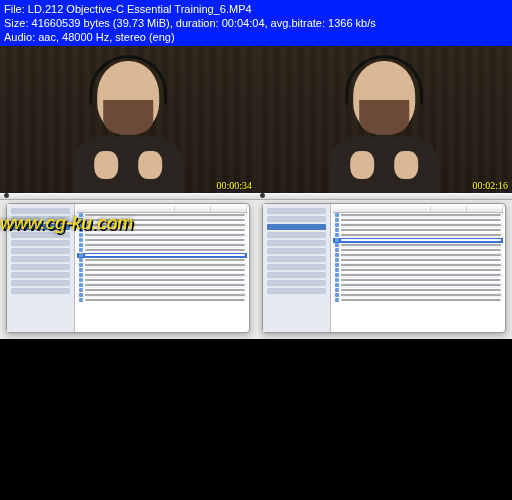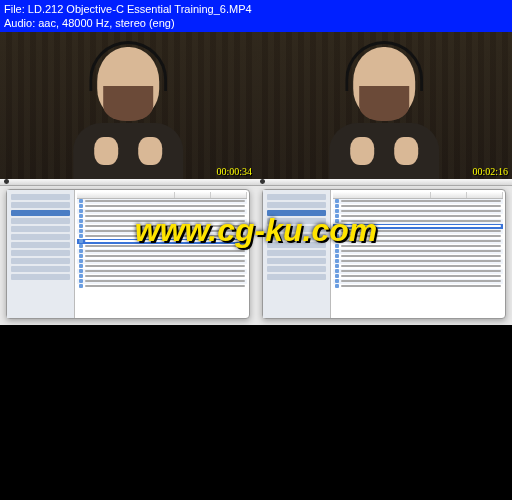--- a/index.html
+++ b/index.html
@@ -12,21 +12,21 @@
   .wall{position:absolute;inset:0;background:repeating-linear-gradient(90deg,#3a3224 0px,#3a3224 6px,#2a2218 6px,#2a2218 12px);opacity:.4}
   .person{position:absolute;left:50%;top:10%;transform:translateX(-50%);width:60%;height:85%}
   .head{width:62px;height:72px;background:#d9b896;border-radius:48% 48% 42% 42%;margin:0 auto;position:relative}
   .beard{position:absolute;bottom:-2px;left:10%;width:80%;height:48%;background:#6b4a38;border-radius:0 0 45% 45%}
   .headset{position:absolute;top:-6px;left:-8px;width:78px;height:50px;border:3px solid #111;border-bottom:0;border-radius:50px 50px 0 0}
   .body{width:110px;height:90px;background:#2a2520;margin:4px auto 0;border-radius:28px 28px 0 0}
   .hand{position:absolute;bottom:6px;width:24px;height:28px;background:#d9b896;border-radius:40%}
   .handL{left:28%}
   .handR{right:28%}
   .ts{position:absolute;bottom:2px;right:4px;color:#ff0;font-size:10px;font-family:Liberation Serif, serif;text-shadow:1px 1px 0 #000}
-  .wm{position:absolute;top:212px;left:0;width:512px;text-align:center;color:#ffe400;font-size:32px;font-weight:bold;font-style:italic;z-index:10;text-shadow:0 0 4px #000,2px 2px 0 #000;pointer-events:none}
+  .wm{position:absolute;top:212px;left:0;width:512px;color:#ffe400;font-size:19px;font-weight:normal;font-style:italic;z-index:10;text-shadow:0 0 4px #000,2px 2px 0 #000;pointer-events:none}
   .finder{background:#e8e8e8;display:flex;font-size:5px;color:#333}
   .menubar{position:absolute;top:0;left:0;right:0;height:7px;background:linear-gradient(#f8f8f8,#d8d8d8);border-bottom:1px solid #aaa;display:flex;align-items:center;gap:6px;padding-left:4px}
   .apple{width:5px;height:5px;background:#333;border-radius:50% 50% 48% 48%}
   .fwin{position:absolute;top:10px;left:6px;right:6px;bottom:6px;background:#fff;border:1px solid #999;border-radius:4px;display:flex;box-shadow:0 2px 6px rgba(0,0,0,.3)}
   .sidebar{width:28%;background:#e6eaf0;border-right:1px solid #bbb;padding:2px}
   .sbitem{height:6px;background:#a0b0c8;margin:2px 2px;border-radius:1px;opacity:.5}
   .sbsel{background:#4a7dc4;opacity:1}
   .listarea{flex:1;padding:2px;overflow:hidden}
   .listhdr{height:7px;background:linear-gradient(#fff,#e4e4e4);border-bottom:1px solid #bbb;display:flex}
   .listhdr span{border-right:1px solid #ccc;padding:0 2px}
@@ -35,20 +35,21 @@
   .rsel{background:#3a74d8!important}
   .ficon{width:4px;height:4px;background:#6a9de0;border-radius:1px}
   .fname{flex:1;height:2px;background:#aaa;border-radius:1px}
   .rsel .fname{background:#fff}
 </style>
 </head>
 <body>
 
 <div class="info">
   <div>File: LD.212 Objective-C Essential Training_6.MP4</div>
+  <div>Size: 41660539 bytes (39.73 MiB), duration: 00:04:04, avg.bitrate: 1366 kb/s</div>
   <div>Audio: aac, 48000 Hz, stereo (eng)</div>
 </div>
 
 <div class="wm">www.cg-ku.com</div>
 
 <div class="grid">
 
   <div class="cell studio">
     <div class="wall"></div>
     <div class="person">

